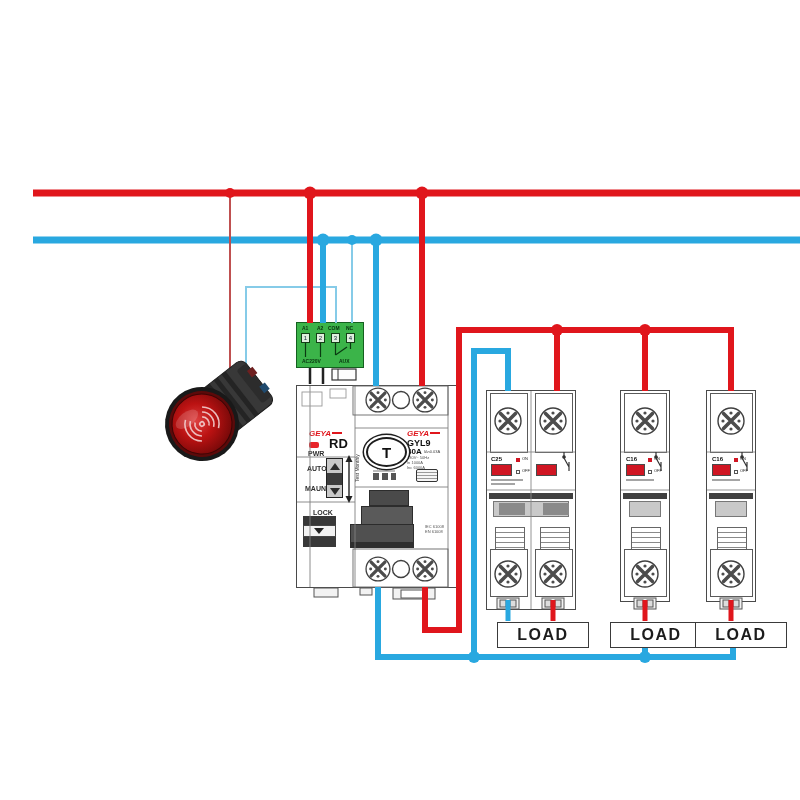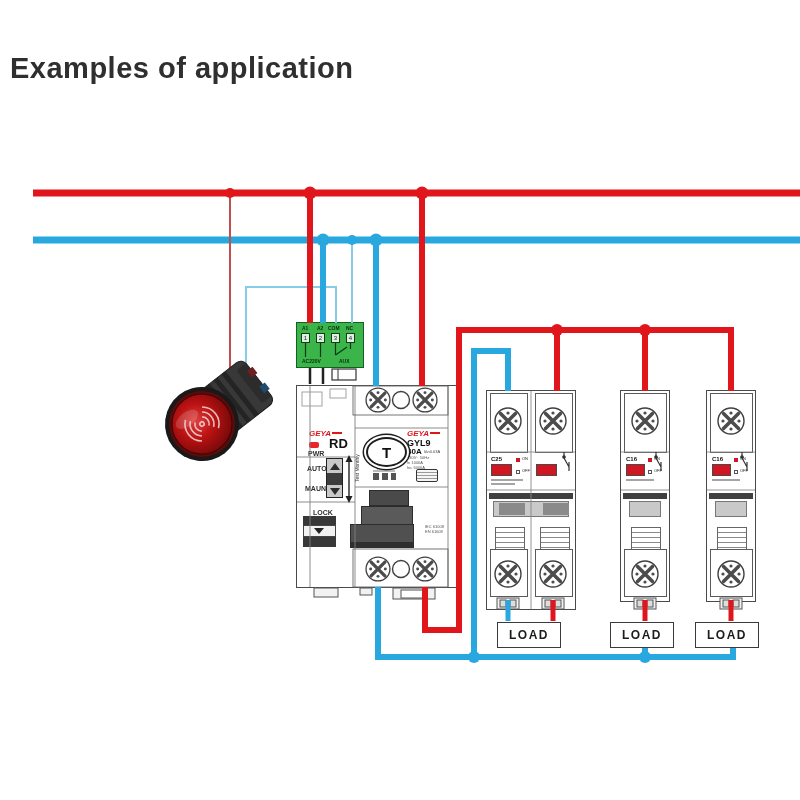--- a/index.html
+++ b/index.html
@@ -17,23 +17,23 @@
   .device{position:absolute;background:#fff;border:1.3px solid #4a4a4a;box-sizing:border-box;}
   .insetbox{position:absolute;border:1px solid #5a5a5a;box-sizing:border-box;background:#fff;}
   .redwin{position:absolute;background:#d01623;border:1px solid #4a4a4a;box-sizing:border-box;}
   .smudge{position:absolute;background:#a5a5a5;height:2px;}
   .vent{position:absolute;border:1px solid #666;box-sizing:border-box;
         background:repeating-linear-gradient(180deg,#fff 0 4px,#8a8a8a 4px 5px);}
   .tripwin{position:absolute;border:1.5px solid #333;border-radius:2px;box-sizing:border-box;
         background:repeating-linear-gradient(180deg,#f5f5f5 0 2px,#9a9a9a 2px 3px);}
   .geya{font-style:italic;font-weight:800;color:#e0161c;line-height:1;}
   .geya .bar{display:inline-block;background:#e0161c;width:10px;height:2.5px;vertical-align:2px;margin-left:1px;}
-  .loadbox{position:absolute;width:64px;height:26px;border:1.6px solid #3a3a3a;background:#fff;
+  .loadbox{position:absolute;width:92px;height:26px;border:1.6px solid #3a3a3a;background:#fff;
         box-sizing:border-box;display:flex;align-items:center;justify-content:center;
-        font-weight:bold;font-size:12px;letter-spacing:1.5px;color:#1c1c1c;}
+        font-weight:bold;font-size:16px;letter-spacing:1.5px;color:#1c1c1c;}
   .title{position:absolute;left:10px;top:52px;font-size:29px;font-weight:bold;color:#2f2f2f;letter-spacing:.5px;}
   .alarm-label{position:absolute;left:130px;top:449px;font-size:25px;color:#3a3a3a;}
   .tbtn{position:absolute;left:366px;top:437px;width:41px;height:30px;border:2.5px solid #1d1d1d;
         border-radius:50%;box-shadow:0 0 0 2px #fff,0 0 0 3.5px #1d1d1d;background:#fff;
         display:flex;align-items:center;justify-content:center;font-weight:800;font-size:15px;color:#111;box-sizing:border-box;}
   .slider{position:absolute;left:326px;top:458px;width:17px;height:40px;background:#c9c9c9;
         border:1px solid #222;box-sizing:border-box;}
   .slider .band{position:absolute;left:0;top:14px;width:100%;height:12px;background:#3d3d3d;}
   .triup{position:absolute;width:0;height:0;border-left:5px solid transparent;border-right:5px solid transparent;
         border-bottom:7px solid #2d2d2d;}
@@ -46,21 +46,20 @@
   .handle{position:absolute;box-sizing:border-box;}
   .vtext{position:absolute;left:355px;top:482px;transform:rotate(-90deg) scale(.62);
         transform-origin:0 0;font-size:8px;color:#333;white-space:nowrap;}
   svg{position:absolute;left:0;top:0;pointer-events:none;}
 </style>
 </head>
 <body>
 
 <div id="stage">
 
-  <div class="title">Examples of application</div>
 
   <div class="abs" style="left:296px;top:322px;width:68px;height:46px;background:#3bb449;border:1px solid #14601f;box-sizing:border-box;">
     <span class="gb" style="left:5px;top:3px">A1</span>
     <span class="gb" style="left:20px;top:3px">A2</span>
     <span class="gb" style="left:31px;top:3px">COM</span>
     <span class="gb" style="left:49px;top:3px">NC</span>
     <div class="gbsq" style="left:4px;top:10px">1</div>
     <div class="gbsq" style="left:19px;top:10px">2</div>
     <div class="gbsq" style="left:34px;top:10px">3</div>
     <div class="gbsq" style="left:49px;top:10px">4</div>

